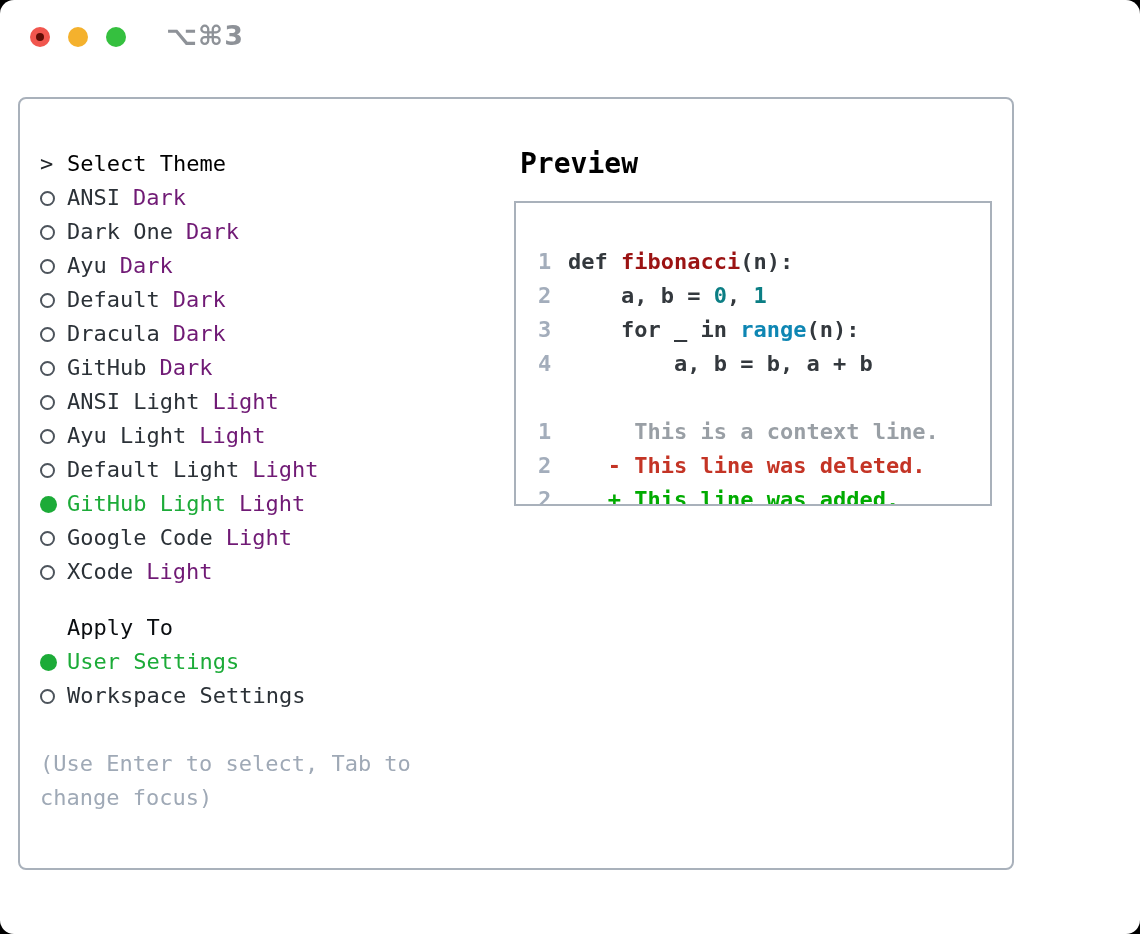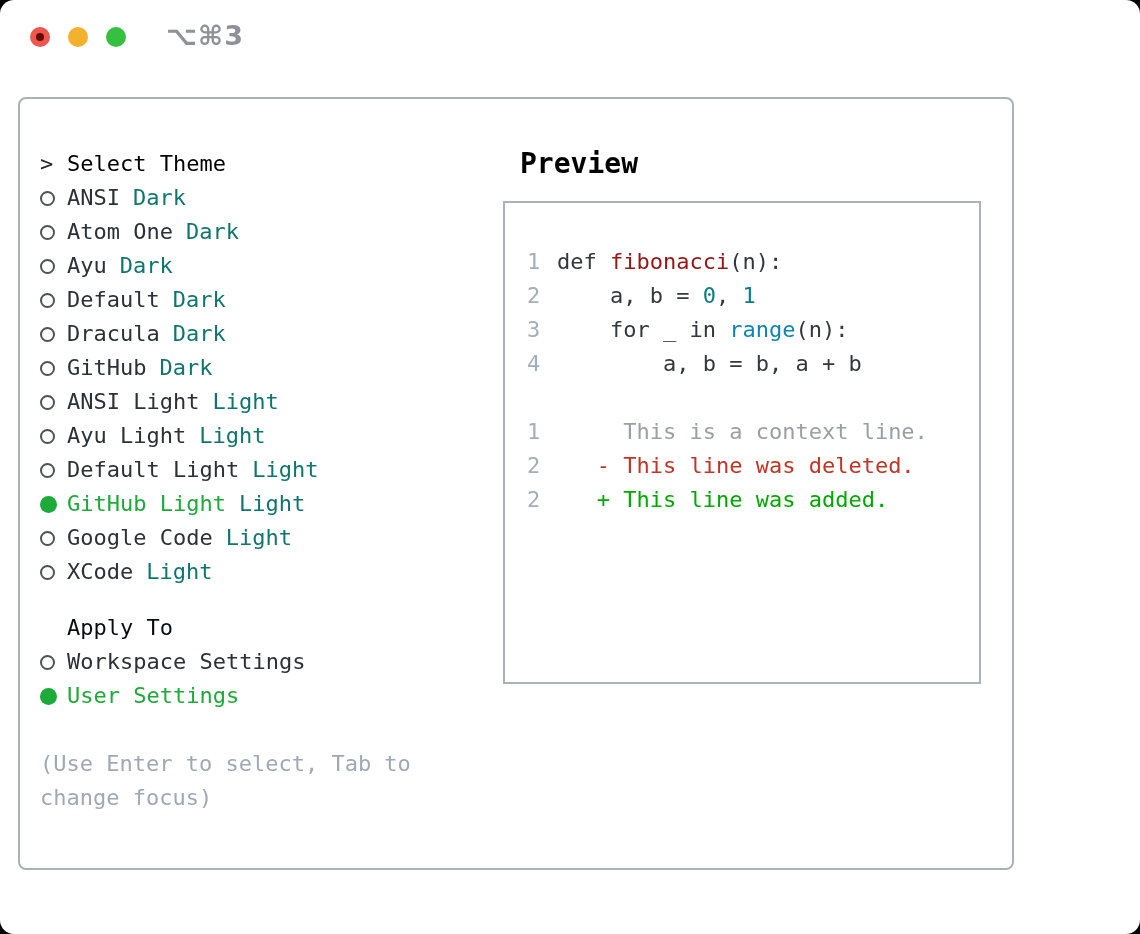--- a/index.html
+++ b/index.html
@@ -22,31 +22,31 @@
 
   
   .left-col{position:absolute;left:20px;top:48px;font-size:22px;line-height:34px;}
   .row{display:flex;height:34px;align-items:center;white-space:pre;}
   .bullet-col{width:27px;flex:0 0 27px;display:flex;align-items:center;}
   .bullet{width:15px;height:15px;border:2px solid #4d545c;border-radius:50%;box-sizing:border-box;}
   .bullet-selected{width:17px;height:17px;border:none;background:#1cab38;}
   .prompt{color:#23272b;}
   .header-label{font-weight:normal;color:#000;}
   .item-name{color:#2b3137;}
-  .item-variant{color:#0f766e;margin-left:13px;}
+  .item-variant{color:#701a75;margin-left:13px;}
   .sel .item-name{color:#1cab38;}
   .apply-block{margin-top:22px;}
   .apply-header{color:#0a0d10;}
   .hint{margin-top:34px;width:430px;color:#9fa9b6;white-space:normal;}
 
   
   .right-col{position:absolute;left:482px;top:48px;}
   .preview-title{font-size:28px;line-height:34px;font-weight:bold;color:#000;padding-left:18px;}
-  .preview-box{margin-top:20px;margin-left:1px;width:478px;height:483px;border:2px solid #a9b1bb;
-               box-sizing:border-box;padding:46px 0 0 22px;overflow:hidden;background:#fff;}
+  .preview-box{margin-top:20px;margin-left:12px;width:478px;height:305px;border:2px solid #a9b1bb;
+               box-sizing:border-box;padding:46px 0 0 22px;overflow:hidden;background:#fff;font-weight:bold;}
   .code-line{height:34px;font-size:22px;white-space:pre;color:#33383d;}
   .ln{display:inline-block;width:13px;margin-right:17px;color:#a3adbb;text-align:right;}
   .tok-k{color:#33383d;}
   .tok-p{color:#33383d;}
   .tok-fn{color:#9b1313;}
   .tok-num{color:#0b7e84;}
   .tok-bi{color:#0e86b3;}
   .tok-ctx{color:#999fa5;}
   .tok-del{color:#c43425;}
   .tok-add{color:#00ab00;}
@@ -67,41 +67,41 @@
   <div class="panel">
 
     <div class="left-col">
       <div class="row">
         <span class="bullet-col prompt">&gt;</span>
         <span class="header-label">Select Theme</span>
       </div>
 
       <div id="theme-list">
           <div class="row"><span class="bullet-col"><span class="bullet"></span></span><span class="item-name">ANSI</span><span class="item-variant">Dark</span></div>
-          <div class="row"><span class="bullet-col"><span class="bullet"></span></span><span class="item-name">Atom One</span><span class="item-variant">Dark</span></div>
+          <div class="row"><span class="bullet-col"><span class="bullet"></span></span><span class="item-name">Dark One</span><span class="item-variant">Dark</span></div>
           <div class="row"><span class="bullet-col"><span class="bullet"></span></span><span class="item-name">Ayu</span><span class="item-variant">Dark</span></div>
           <div class="row"><span class="bullet-col"><span class="bullet"></span></span><span class="item-name">Default</span><span class="item-variant">Dark</span></div>
           <div class="row"><span class="bullet-col"><span class="bullet"></span></span><span class="item-name">Dracula</span><span class="item-variant">Dark</span></div>
           <div class="row"><span class="bullet-col"><span class="bullet"></span></span><span class="item-name">GitHub</span><span class="item-variant">Dark</span></div>
           <div class="row"><span class="bullet-col"><span class="bullet"></span></span><span class="item-name">ANSI Light</span><span class="item-variant">Light</span></div>
           <div class="row"><span class="bullet-col"><span class="bullet"></span></span><span class="item-name">Ayu Light</span><span class="item-variant">Light</span></div>
           <div class="row"><span class="bullet-col"><span class="bullet"></span></span><span class="item-name">Default Light</span><span class="item-variant">Light</span></div>
           <div class="row sel"><span class="bullet-col"><span class="bullet bullet-selected"></span></span><span class="item-name">GitHub Light</span><span class="item-variant">Light</span></div>
           <div class="row"><span class="bullet-col"><span class="bullet"></span></span><span class="item-name">Google Code</span><span class="item-variant">Light</span></div>
           <div class="row"><span class="bullet-col"><span class="bullet"></span></span><span class="item-name">XCode</span><span class="item-variant">Light</span></div>
         </div>
 
       <div class="apply-block">
         <div class="row">
           <span class="bullet-col"></span>
           <span class="apply-header">Apply To</span>
         </div>
         <div id="apply-list">
+            <div class="row sel"><span class="bullet-col"><span class="bullet bullet-selected"></span></span><span class="item-name">User Settings</span></div>
             <div class="row"><span class="bullet-col"><span class="bullet"></span></span><span class="item-name">Workspace Settings</span></div>
-            <div class="row sel"><span class="bullet-col"><span class="bullet bullet-selected"></span></span><span class="item-name">User Settings</span></div>
           </div>
       </div>
 
       <div class="hint">(Use Enter to select, Tab to change focus)</div>
     </div>
 
     <div class="right-col">
       <div class="preview-title">Preview</div>
       <div class="preview-box">
         <div id="preview-code">

